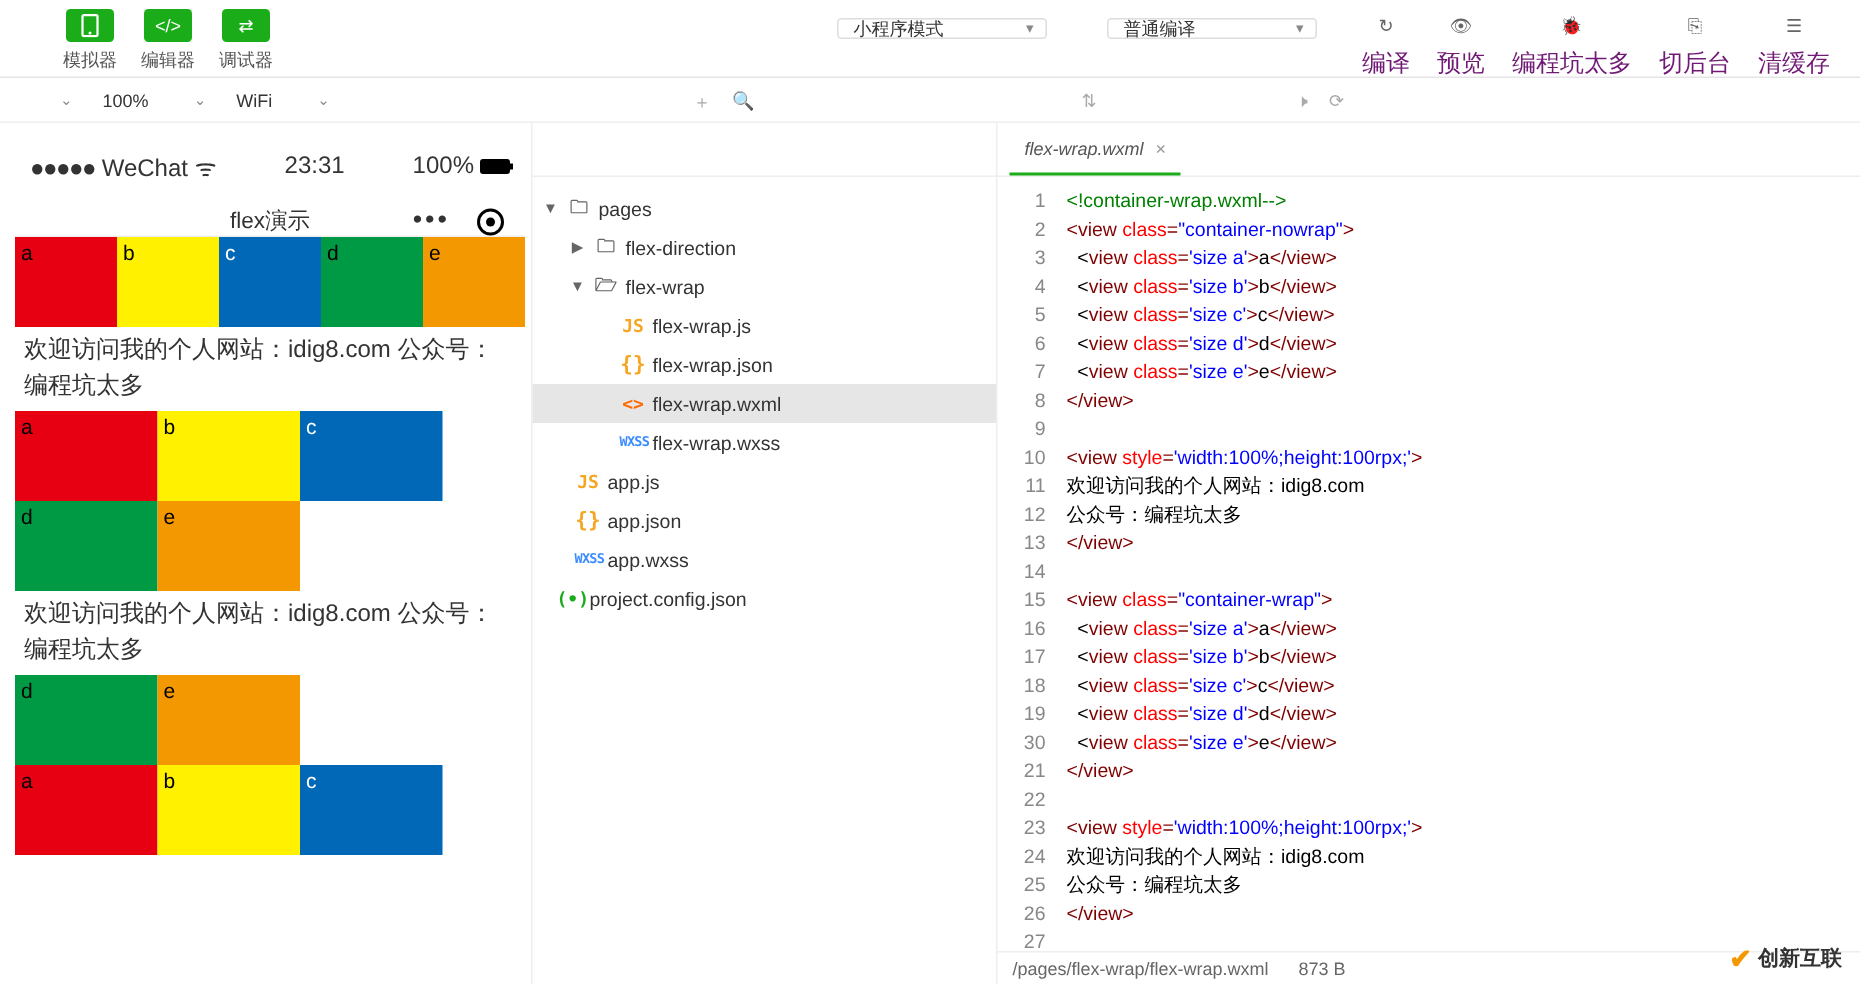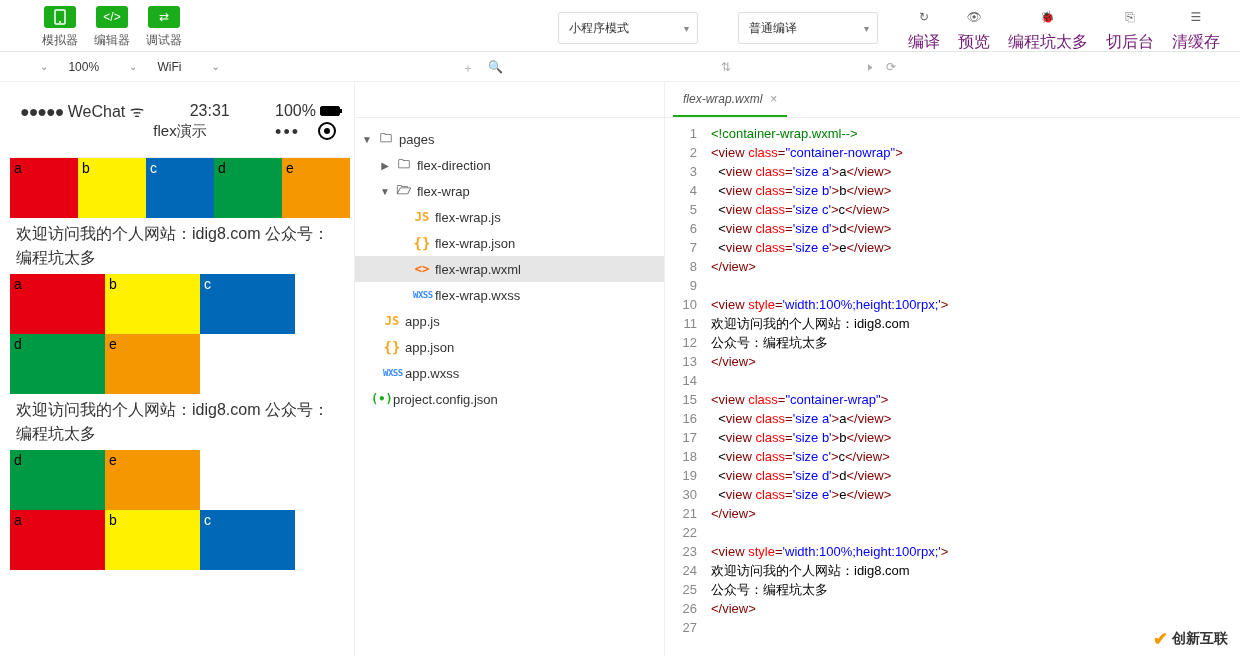--- a/index.html
+++ b/index.html
@@ -5,21 +5,21 @@
 * { box-sizing: border-box; margin: 0; padding: 0; font-family: "Microsoft YaHei", sans-serif; }
 body { width: 1240px; height: 656px; background: #fff; font-size: 12px; color: #333; overflow: hidden; }
 
 
 .topbar { height: 52px; display: flex; align-items: flex-start; border-bottom: 1px solid #e5e5e5; }
 .topbar .left-tools { display: flex; gap: 12px; padding: 6px 10px 0 40px; }
 .topbar .tool { display: flex; flex-direction: column; align-items: center; width: 40px; }
 .topbar .tool .iconbtn { width: 32px; height: 22px; background: #1aad19; border-radius: 3px; display: flex; align-items: center; justify-content: center; color: #fff; }
 .topbar .tool .lbl { font-size: 12px; margin-top: 4px; color: #555; }
 .topbar .spacer { flex: 1; }
-.topbar .selectbox { margin-top: 12px; height: 32px; border: 1px solid #ddd; border-radius: 3px; padding: 0 22px 0 10px; display: flex; align-items: center; position: relative; min-width: 140px; background: #fff; }
+.topbar .selectbox { margin-top: 12px; height: 14px; border: 1px solid #ddd; border-radius: 3px; padding: 0 22px 0 10px; display: flex; align-items: center; position: relative; min-width: 140px; background: #fff; }
 .topbar .selectbox .arrow { position: absolute; right: 8px; font-size: 10px; color: #888; }
 .topbar .right-tools { display: flex; gap: 18px; padding: 6px 20px 0 30px; }
 .topbar .rtool { display: flex; flex-direction: column; align-items: center; }
 .topbar .rtool .ricn { width: 22px; height: 22px; display: flex; align-items: center; justify-content: center; color: #666; }
 .topbar .rtool .lbl { font-size: 16px; margin-top: 4px; color: #701a75; }
 
 
 .subbar { height: 30px; border-bottom: 1px solid #eee; display: flex; align-items: center; }
 .subbar .dd { display: flex; align-items: center; padding: 0 10px; height: 100%; position: relative; }
 .subbar .dd .arr { font-size: 10px; color: #888; margin-left: 30px; }
@@ -27,21 +27,21 @@
 
 
 .main { display: flex; height: calc(100% - 82px); }
 .simulator { width: 355px; border-right: 1px solid #eee; padding: 18px 0 0 10px; }
 .phone { width: 340px; background: #fff; }
 .phone .statusbar { height: 22px; display: flex; align-items: center; padding: 0 10px; font-size: 16px; justify-content: space-between; }
 .phone .statusbar .sig { letter-spacing: -1px; }
 .phone .statusbar .batt { display: flex; align-items: center; gap: 4px; }
 .phone .statusbar .batt-icon { width: 20px; height: 10px; border: 1px solid #000; border-radius: 2px; background: #000; position: relative; }
 .phone .statusbar .batt-icon::after { content: ""; position: absolute; right: -3px; top: 2px; width: 2px; height: 4px; background: #000; }
-.phone .navbar { height: 36px; display: flex; align-items: flex-start; justify-content: center; position: relative; border-bottom: 1px solid #eee; font-size: 15px; }
+.phone .navbar { height: 36px; display: flex; align-items: flex-end; justify-content: center; position: relative; border-bottom: 1px solid #eee; font-size: 15px; }
 .phone .navbar .dots { position: absolute; right: 50px; font-size: 18px; letter-spacing: 2px; }
 .phone .navbar .target { position: absolute; right: 14px; width: 18px; height: 18px; border: 2px solid #000; border-radius: 50%; display: flex; align-items: center; justify-content: center; }
 .phone .navbar .target::after { content: ""; width: 6px; height: 6px; background: #000; border-radius: 50%; }
 
 .phone .content { min-height: 460px; }
 .row-nowrap { display: flex; flex-wrap: nowrap; }
 .row-wrap { display: flex; flex-wrap: wrap; }
 .row-wraprev { display: flex; flex-wrap: wrap-reverse; }
 .box { width: 95px; height: 60px; font-size: 14px; padding: 2px 4px; }
 .boxA { background: #e60012; color: #000; }
@@ -299,19 +299,23 @@
           <div>21</div>
           <div>22</div>
           <div>23</div>
           <div>24</div>
           <div>25</div>
           <div>26</div>
           <div>27</div>
         </div>
       <div class="code"><div class="ln"><span class="c-comment">&lt;!container-wrap.wxml--&gt;</span></div><div class="ln"><span class="c-punct">&lt;</span><span class="c-tag">view</span><span class="c-attr"> class</span><span class="c-punct">=</span><span class="c-str">"container-nowrap"</span><span class="c-punct">&gt;</span></div><div class="ln"><span class="c-txt">  &lt;</span><span class="c-tag">view</span><span class="c-attr"> class</span><span class="c-punct">=</span><span class="c-str">'size a'</span><span class="c-punct">&gt;</span><span class="c-txt">a</span><span class="c-punct">&lt;/</span><span class="c-tag">view</span><span class="c-punct">&gt;</span></div><div class="ln"><span class="c-txt">  &lt;</span><span class="c-tag">view</span><span class="c-attr"> class</span><span class="c-punct">=</span><span class="c-str">'size b'</span><span class="c-punct">&gt;</span><span class="c-txt">b</span><span class="c-punct">&lt;/</span><span class="c-tag">view</span><span class="c-punct">&gt;</span></div><div class="ln"><span class="c-txt">  &lt;</span><span class="c-tag">view</span><span class="c-attr"> class</span><span class="c-punct">=</span><span class="c-str">'size c'</span><span class="c-punct">&gt;</span><span class="c-txt">c</span><span class="c-punct">&lt;/</span><span class="c-tag">view</span><span class="c-punct">&gt;</span></div><div class="ln"><span class="c-txt">  &lt;</span><span class="c-tag">view</span><span class="c-attr"> class</span><span class="c-punct">=</span><span class="c-str">'size d'</span><span class="c-punct">&gt;</span><span class="c-txt">d</span><span class="c-punct">&lt;/</span><span class="c-tag">view</span><span class="c-punct">&gt;</span></div><div class="ln"><span class="c-txt">  &lt;</span><span class="c-tag">view</span><span class="c-attr"> class</span><span class="c-punct">=</span><span class="c-str">'size e'</span><span class="c-punct">&gt;</span><span class="c-txt">e</span><span class="c-punct">&lt;/</span><span class="c-tag">view</span><span class="c-punct">&gt;</span></div><div class="ln"><span class="c-punct">&lt;/</span><span class="c-tag">view</span><span class="c-punct">&gt;</span></div><div class="ln">&nbsp;</div><div class="ln"><span class="c-punct">&lt;</span><span class="c-tag">view</span><span class="c-attr"> style</span><span class="c-punct">=</span><span class="c-str">'width:100%;height:100rpx;'</span><span class="c-punct">&gt;</span></div><div class="ln"><span class="c-txt">欢迎访问我的个人网站：idig8.com</span></div><div class="ln"><span class="c-txt">公众号：编程坑太多</span></div><div class="ln"><span class="c-punct">&lt;/</span><span class="c-tag">view</span><span class="c-punct">&gt;</span></div><div class="ln">&nbsp;</div><div class="ln"><span class="c-punct">&lt;</span><span class="c-tag">view</span><span class="c-attr"> class</span><span class="c-punct">=</span><span class="c-str">"container-wrap"</span><span class="c-punct">&gt;</span></div><div class="ln"><span class="c-txt">  &lt;</span><span class="c-tag">view</span><span class="c-attr"> class</span><span class="c-punct">=</span><span class="c-str">'size a'</span><span class="c-punct">&gt;</span><span class="c-txt">a</span><span class="c-punct">&lt;/</span><span class="c-tag">view</span><span class="c-punct">&gt;</span></div><div class="ln"><span class="c-txt">  &lt;</span><span class="c-tag">view</span><span class="c-attr"> class</span><span class="c-punct">=</span><span class="c-str">'size b'</span><span class="c-punct">&gt;</span><span class="c-txt">b</span><span class="c-punct">&lt;/</span><span class="c-tag">view</span><span class="c-punct">&gt;</span></div><div class="ln"><span class="c-txt">  &lt;</span><span class="c-tag">view</span><span class="c-attr"> class</span><span class="c-punct">=</span><span class="c-str">'size c'</span><span class="c-punct">&gt;</span><span class="c-txt">c</span><span class="c-punct">&lt;/</span><span class="c-tag">view</span><span class="c-punct">&gt;</span></div><div class="ln"><span class="c-txt">  &lt;</span><span class="c-tag">view</span><span class="c-attr"> class</span><span class="c-punct">=</span><span class="c-str">'size d'</span><span class="c-punct">&gt;</span><span class="c-txt">d</span><span class="c-punct">&lt;/</span><span class="c-tag">view</span><span class="c-punct">&gt;</span></div><div class="ln"><span class="c-txt">  &lt;</span><span class="c-tag">view</span><span class="c-attr"> class</span><span class="c-punct">=</span><span class="c-str">'size e'</span><span class="c-punct">&gt;</span><span class="c-txt">e</span><span class="c-punct">&lt;/</span><span class="c-tag">view</span><span class="c-punct">&gt;</span></div><div class="ln"><span class="c-punct">&lt;/</span><span class="c-tag">view</span><span class="c-punct">&gt;</span></div><div class="ln">&nbsp;</div><div class="ln"><span class="c-punct">&lt;</span><span class="c-tag">view</span><span class="c-attr"> style</span><span class="c-punct">=</span><span class="c-str">'width:100%;height:100rpx;'</span><span class="c-punct">&gt;</span></div><div class="ln"><span class="c-txt">欢迎访问我的个人网站：idig8.com</span></div><div class="ln"><span class="c-txt">公众号：编程坑太多</span></div><div class="ln"><span class="c-punct">&lt;/</span><span class="c-tag">view</span><span class="c-punct">&gt;</span></div><div class="ln">&nbsp;</div></div>
     </div>
+    <div class="statusbar-file">
+      <span>/pages/flex-wrap/flex-wrap.wxml</span>
+      <span>873 B</span>
+    </div>
   </div>
 </div>
 
 <div class="logo-watermark">
   <span class="swoosh">✔</span>
   <span>创新互联</span>
 </div>
 
 </body></html>

